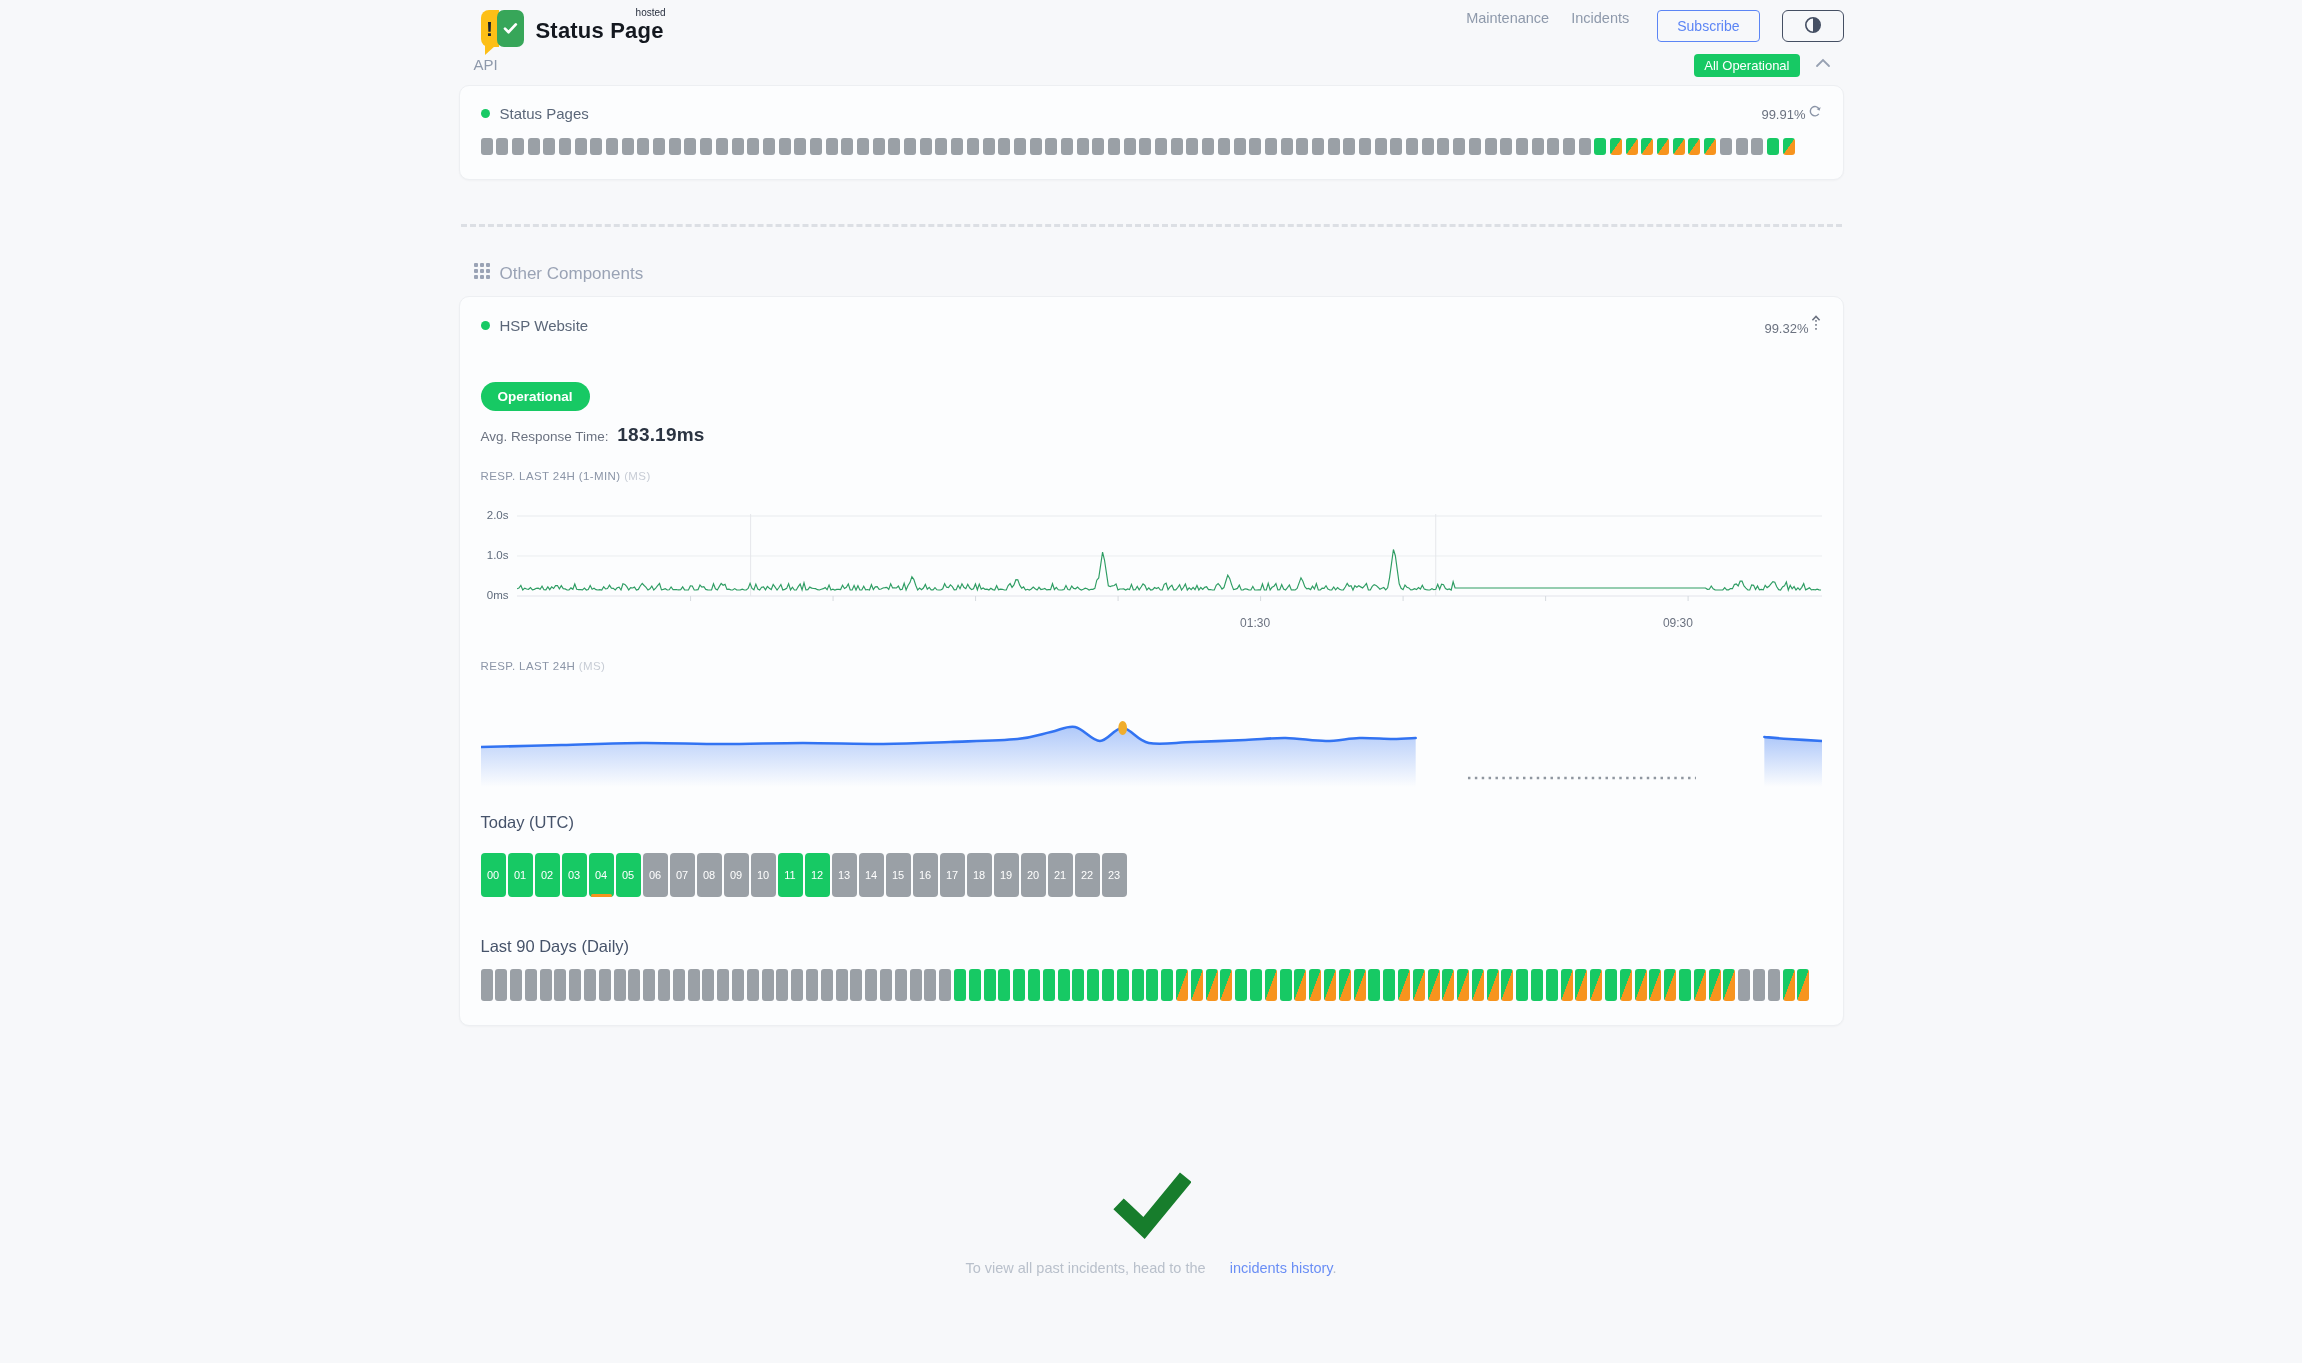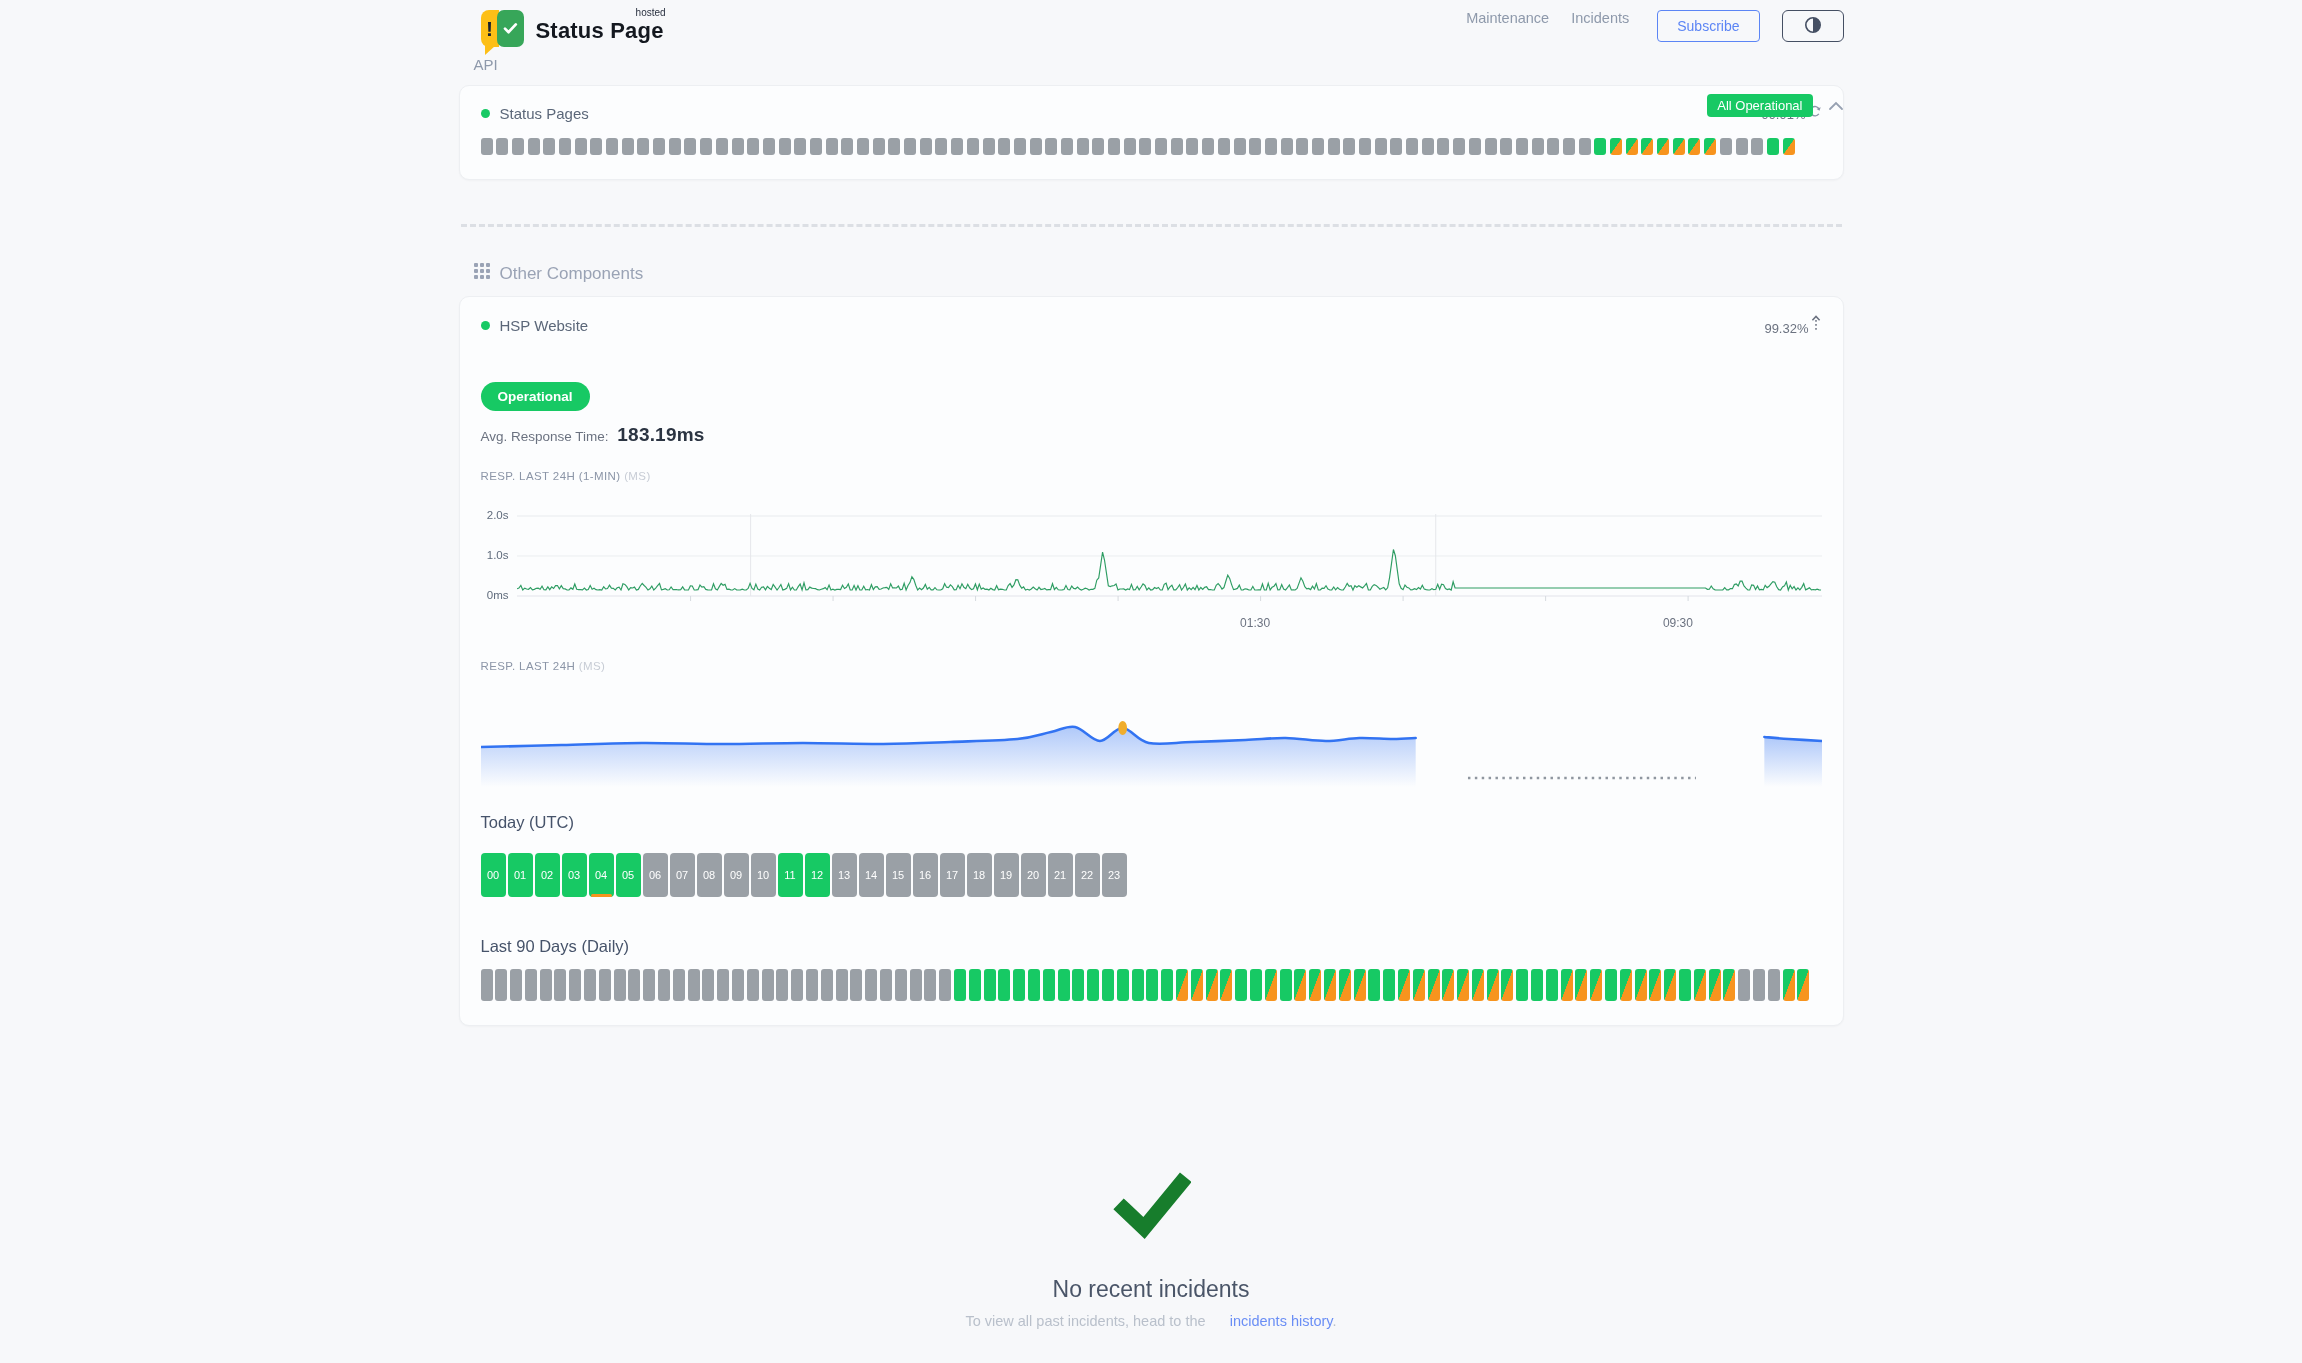--- a/index.html
+++ b/index.html
@@ -15,21 +15,21 @@
   .logo-left { width:18px; background:#fdbf17; border-radius:8px 0 0 8px; color:#17202e; font-weight:bold; font-size:21px; display:flex; align-items:center; justify-content:center; }
   .logo-right { width:27px; background:#37a659; border-radius:7px; margin-left:-2px; display:flex; align-items:center; justify-content:center; }
   .logo-tail { position:absolute; left:4px; top:36px; width:0; height:0; border-top:9px solid #fdbf17; border-right:10px solid transparent; }
   .brand-text { position:relative; padding-top:8px; }
   .brand-name { font-size:22px; font-weight:800; color:#14181f; letter-spacing:.2px; }
   .brand-sup { position:absolute; top:-3px; right:-2px; font-size:10px; color:#2a3140; }
   .nav { display:flex; gap:22px; margin-top:0; }
   .nav-link { color:#8e99ab; font-size:14.5px; text-decoration:none; cursor:pointer; }
   .subscribe { margin-left:6px; border:1px solid #5c85f5; color:#5c85f5; background:transparent; border-radius:4px; font-size:14px; padding:7px 19px; font-family:inherit; cursor:pointer; }
   .theme-btn { width:62px; height:32px; border:1.4px solid #454f63; border-radius:6px; background:transparent; display:flex; align-items:center; justify-content:center; cursor:pointer; }
-  .status-row { position:absolute; right:0; top:44px; display:flex; align-items:center; gap:15px;margin-top:40px; }
+  .status-row { position:absolute; right:13px; top:44px; display:flex; gap:15px; }
   .badge { background:#17c964; color:#fff; font-size:13px; font-weight:500; padding:4px 10px; border-radius:4px; }
 
   
   .section-label { margin:0 0 0 15px; color:#8e99ab; font-size:15px; }
   .section-label.oc { display:flex; align-items:center; gap:10px; color:#9aa3b5; font-size:17px; }
   .card { background:#fcfdfe; border:1px solid #edeff2; border-radius:10px; padding:18px 21px 24px; margin-top:12px; box-shadow:0 1px 2px rgba(16,24,40,.03); }
   .comp-row { display:flex; align-items:center; gap:10px; }
   .dot { width:9px; height:9px; border-radius:50%; background:#17c964; }
   .comp-name { font-size:15px; color:#5b6779; font-weight:500; }
   .comp-right { margin-left:auto; display:flex; align-items:flex-end; gap:1px; color:#6b7280; font-size:13px; }
@@ -435,19 +435,18 @@
         <div class="day split"></div>
       </div>
   </div>
 
   <div class="no-incidents">
     <span>
       <svg width="80" height="80" viewBox="0 0 80 80">
           <path d="M13 43 L33 62 L70 17" fill="none" stroke="#177d2c" stroke-width="15" stroke-linecap="square" stroke-linejoin="miter"></path>
         </svg>
     </span>
-    <h2>No recent incidents</h2>
     <p>
       <span>To view all past incidents, head to the </span><a>incidents history</a><span>.</span>
     </p>
   </div>
 
 </div>
 
 </body></html>

